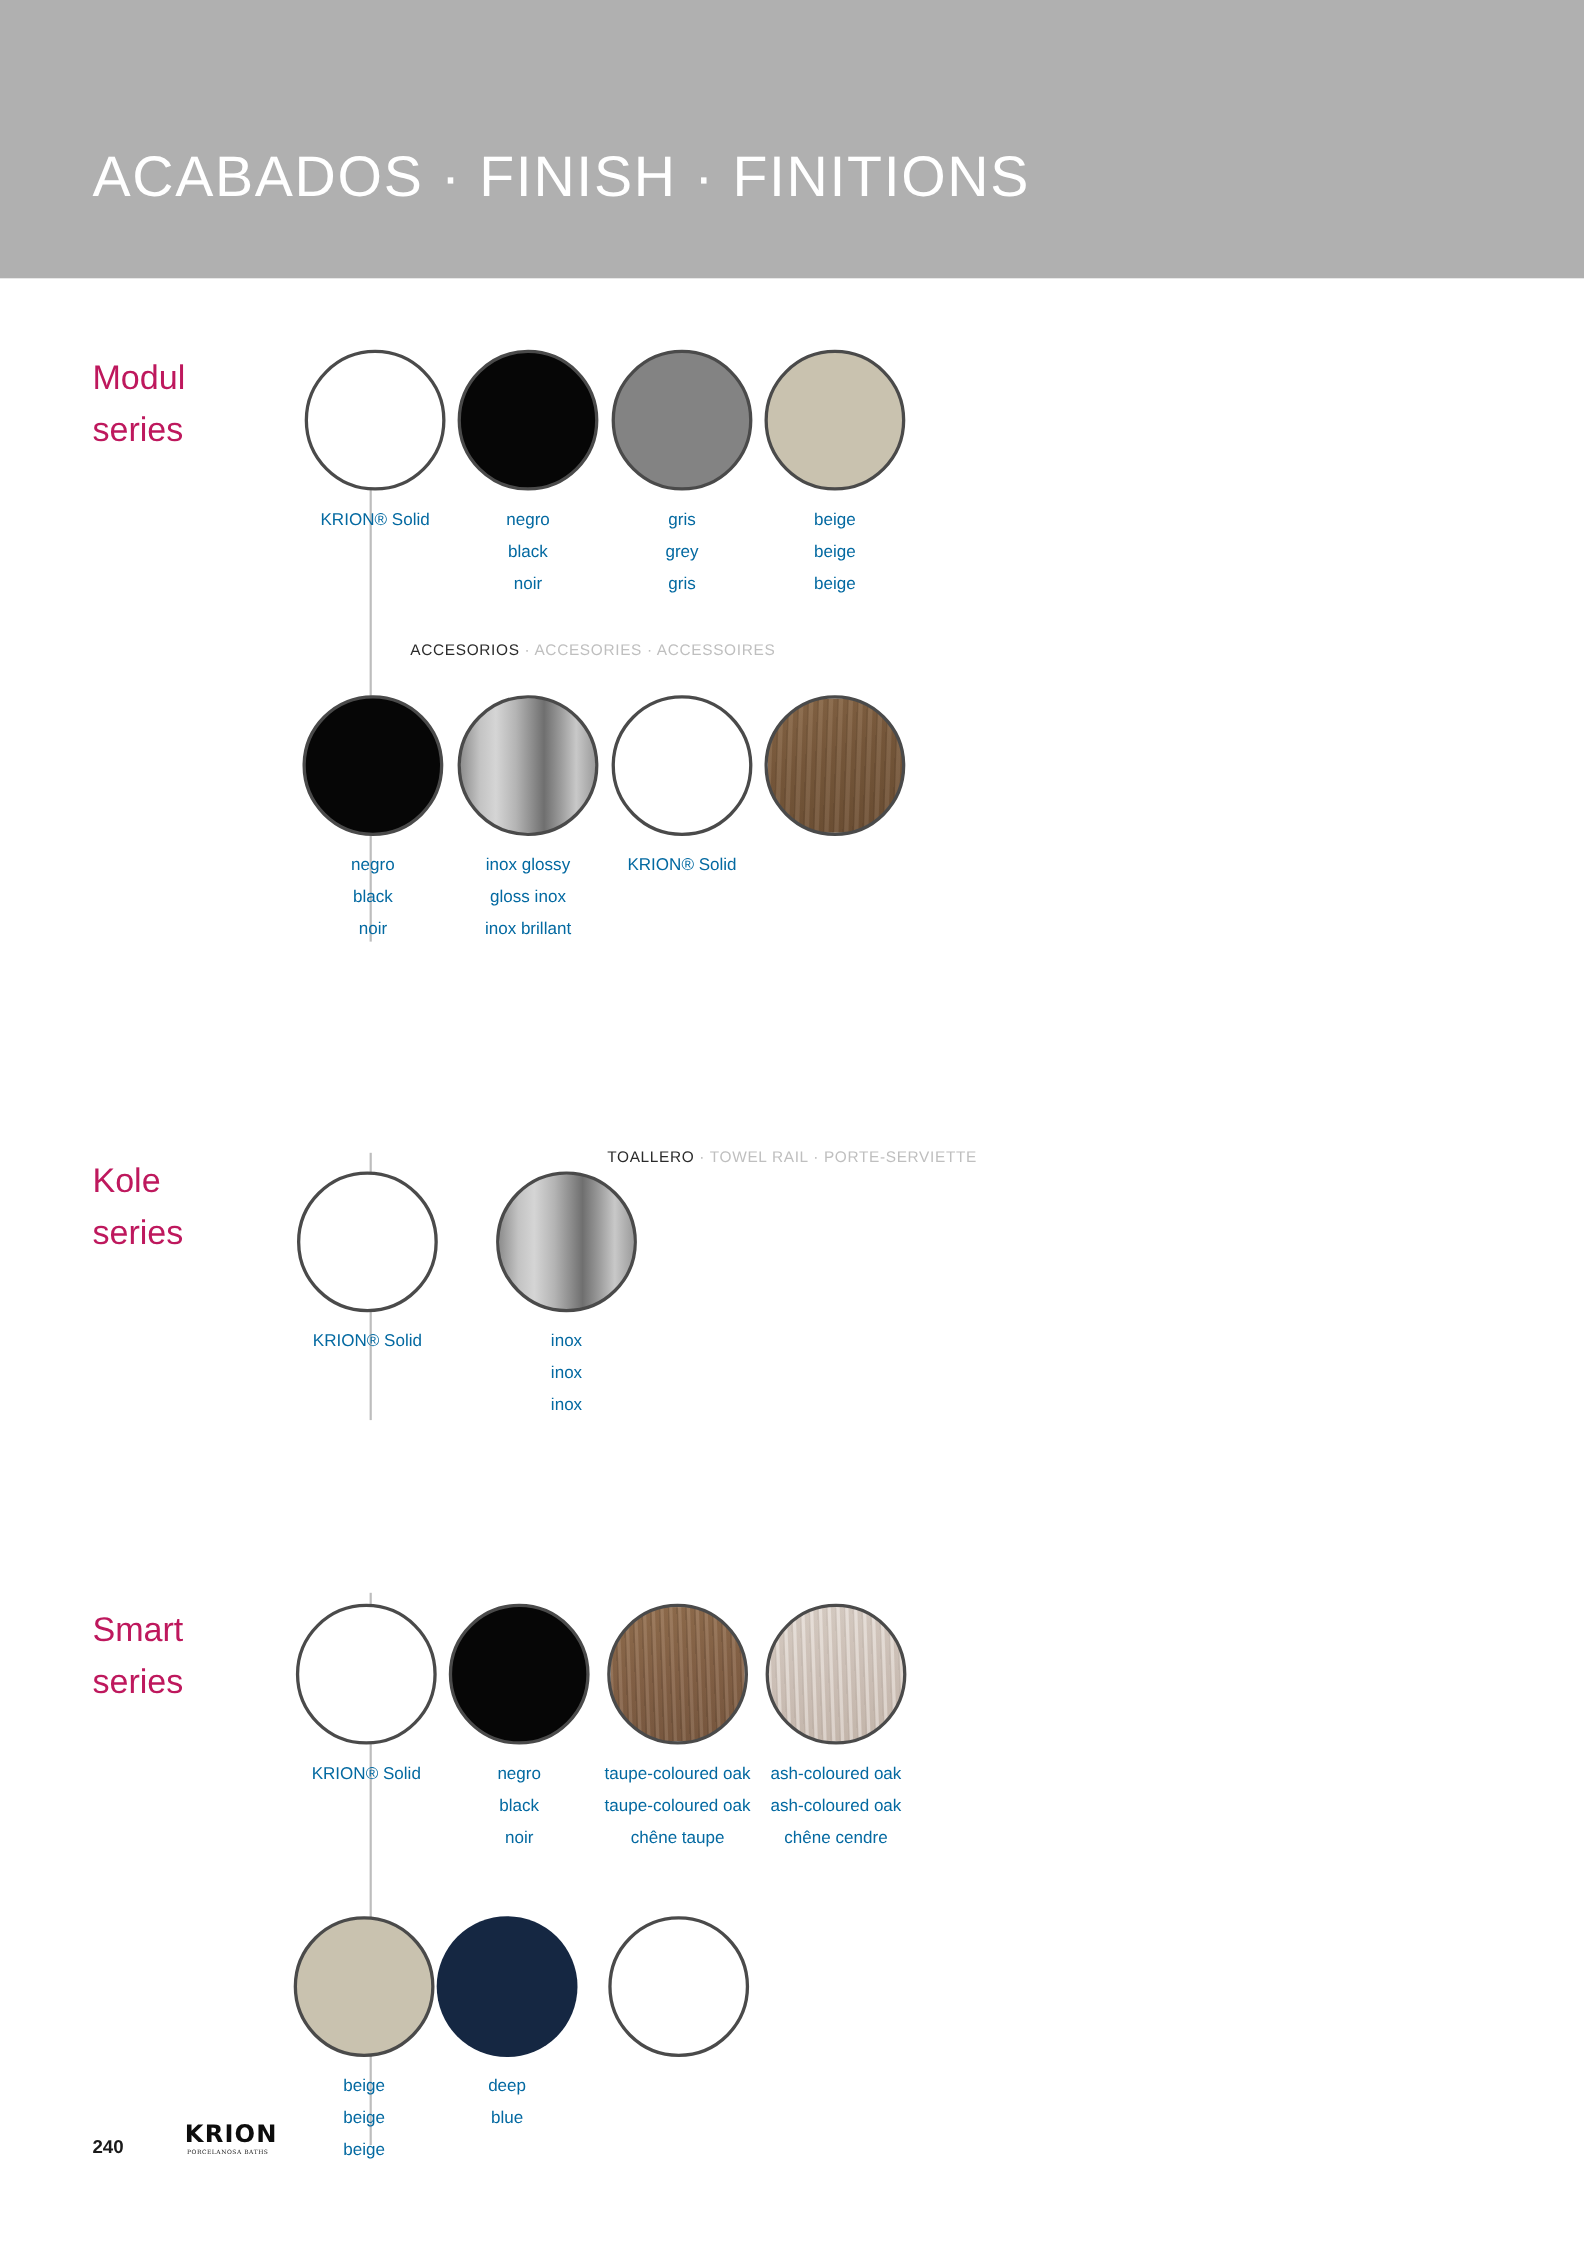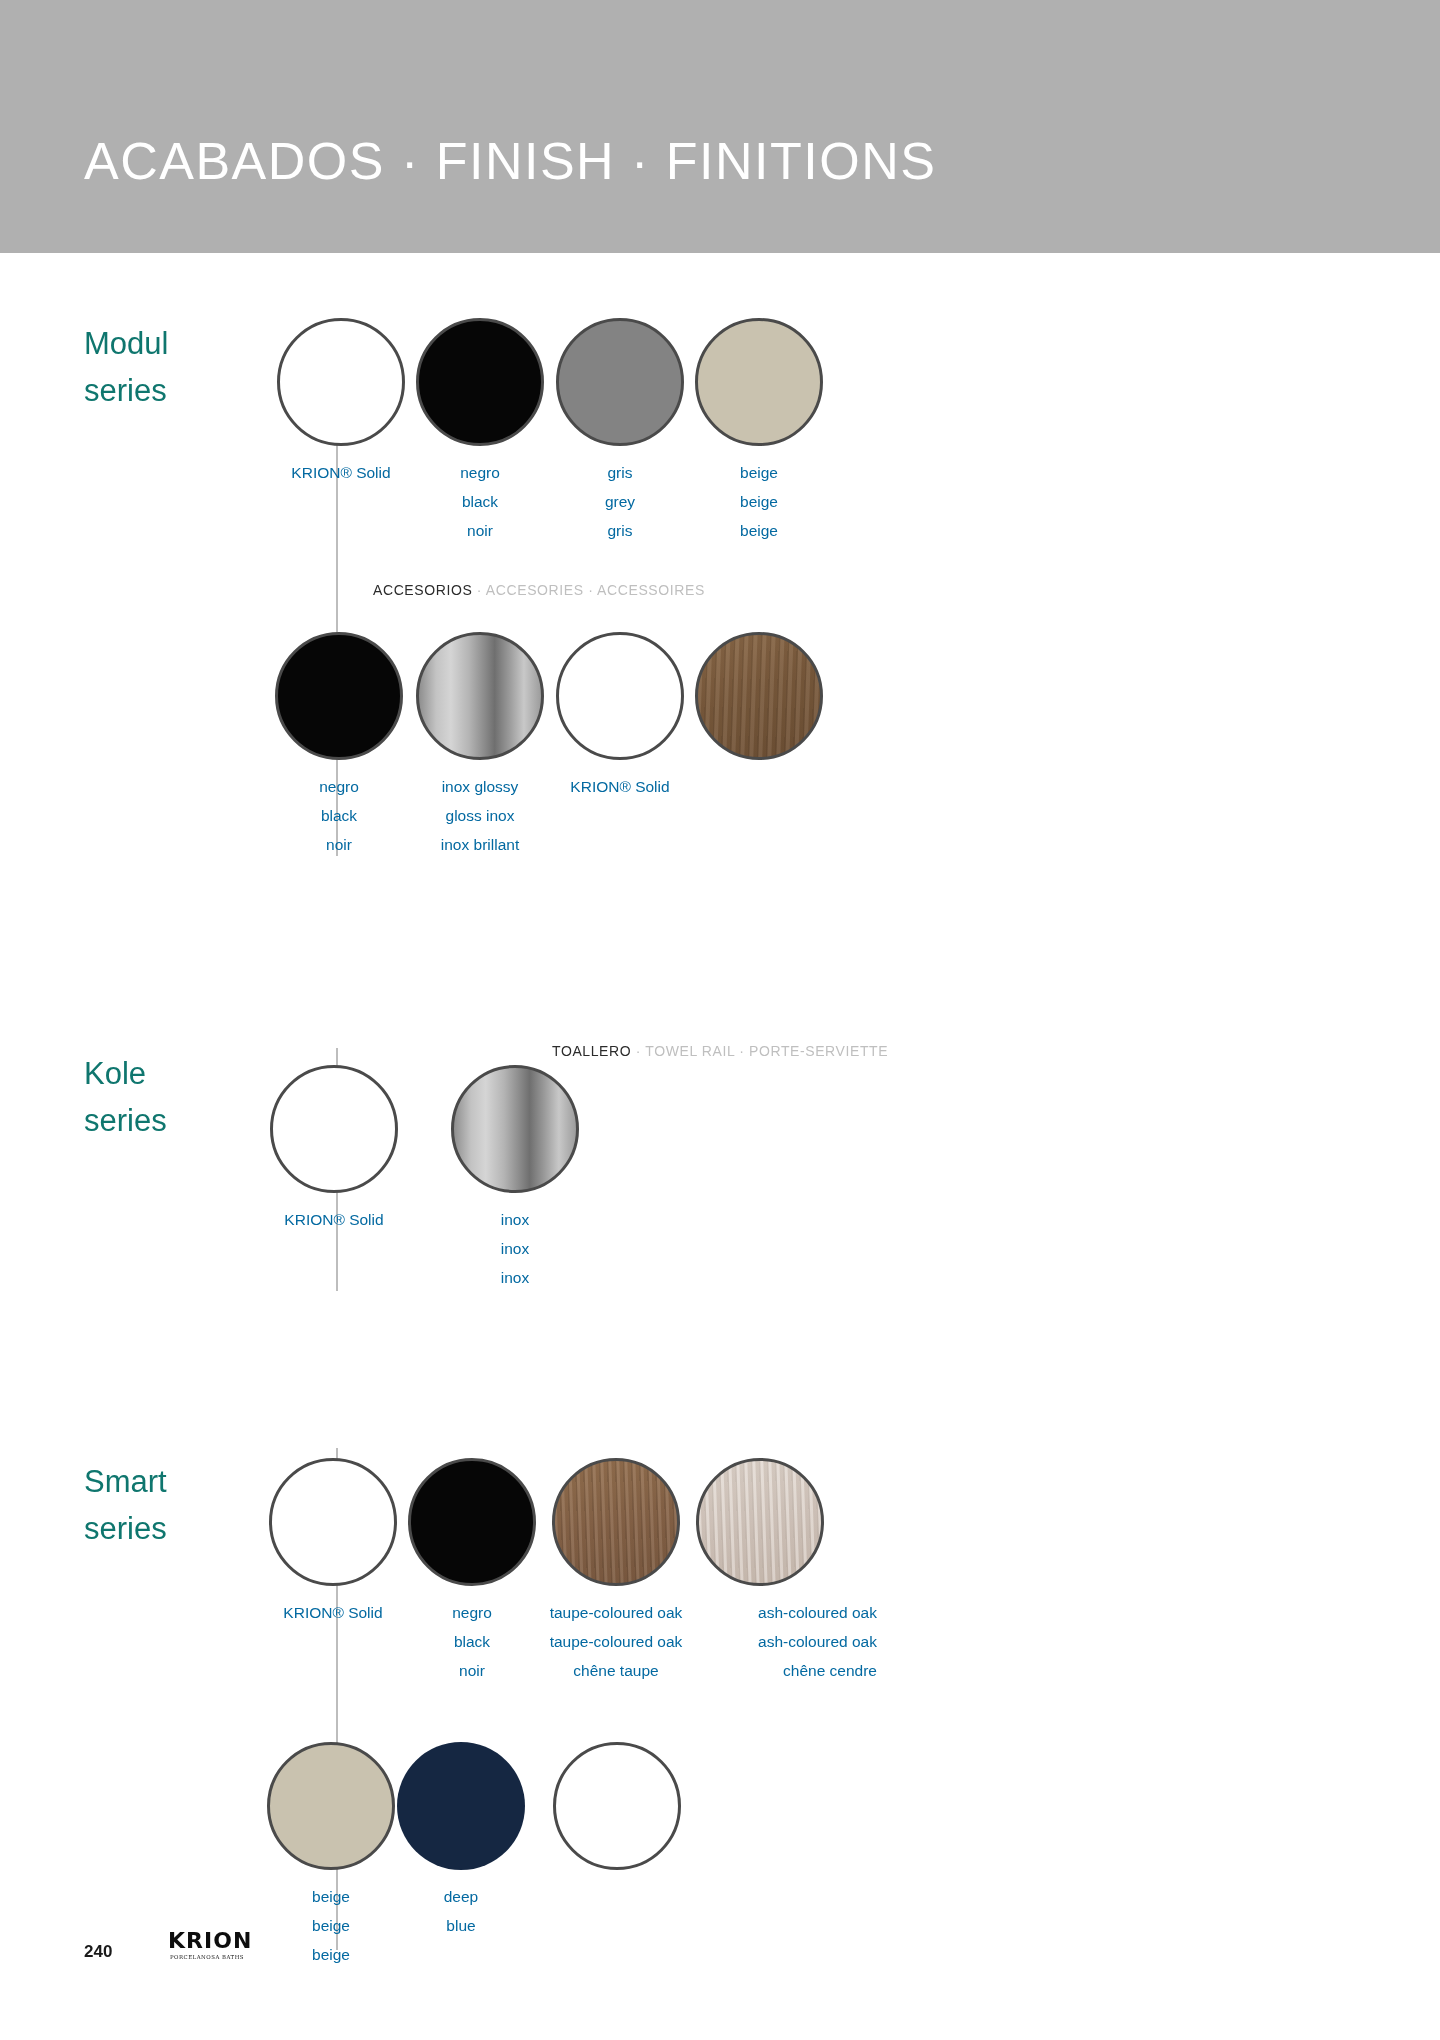--- a/index.html
+++ b/index.html
@@ -41,21 +41,21 @@
     position: absolute;
     left: 0;
     width: 1440px;
   }
   .section-label {
     position: absolute;
     left: 84px;
     font-size: 31px;
     line-height: 47px;
     font-weight: 400;
-    color: #0f766e;
+    color: #be185d;
     white-space: nowrap;
   }
   .section-label .line2 { display: block; }
 
   .divider {
     position: absolute;
     width: 2px;
     background: #bdbdbd;
   }
 
@@ -327,21 +327,21 @@
 
   <div class="swatch wide" style="left:488px; top:1458px; width:256px;">
     <div class="disc filled oak-taupe"></div>
     <div class="swatch-labels">
       <span class="lbl">taupe-coloured oak</span>
       <span class="lbl">taupe-coloured oak</span>
       <span class="lbl">chêne taupe</span>
     </div>
   </div>
 
-  <div class="swatch wide" style="left:643px; top:1458px; width:234px;text-align:right;">
+  <div class="swatch wide" style="left:643px; top:1458px; width:234px;">
     <div class="disc filled oak-ash"></div>
     <div class="swatch-labels">
       <span class="lbl">ash-coloured oak</span>
       <span class="lbl">ash-coloured oak</span>
       <span class="lbl">chêne cendre</span>
     </div>
   </div>
 
   <div class="swatch" style="left:246px; top:1742px;">
     <div class="disc filled beige"></div>

